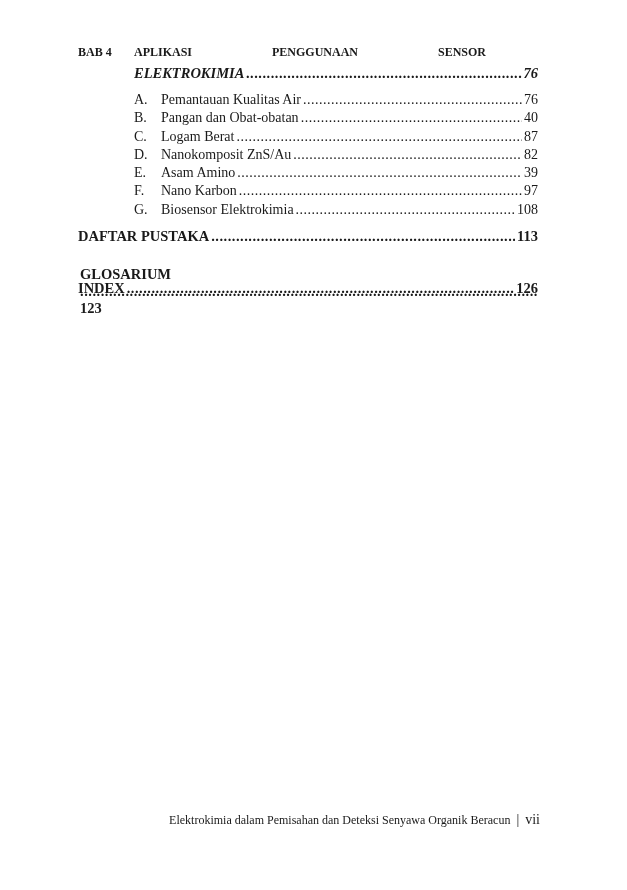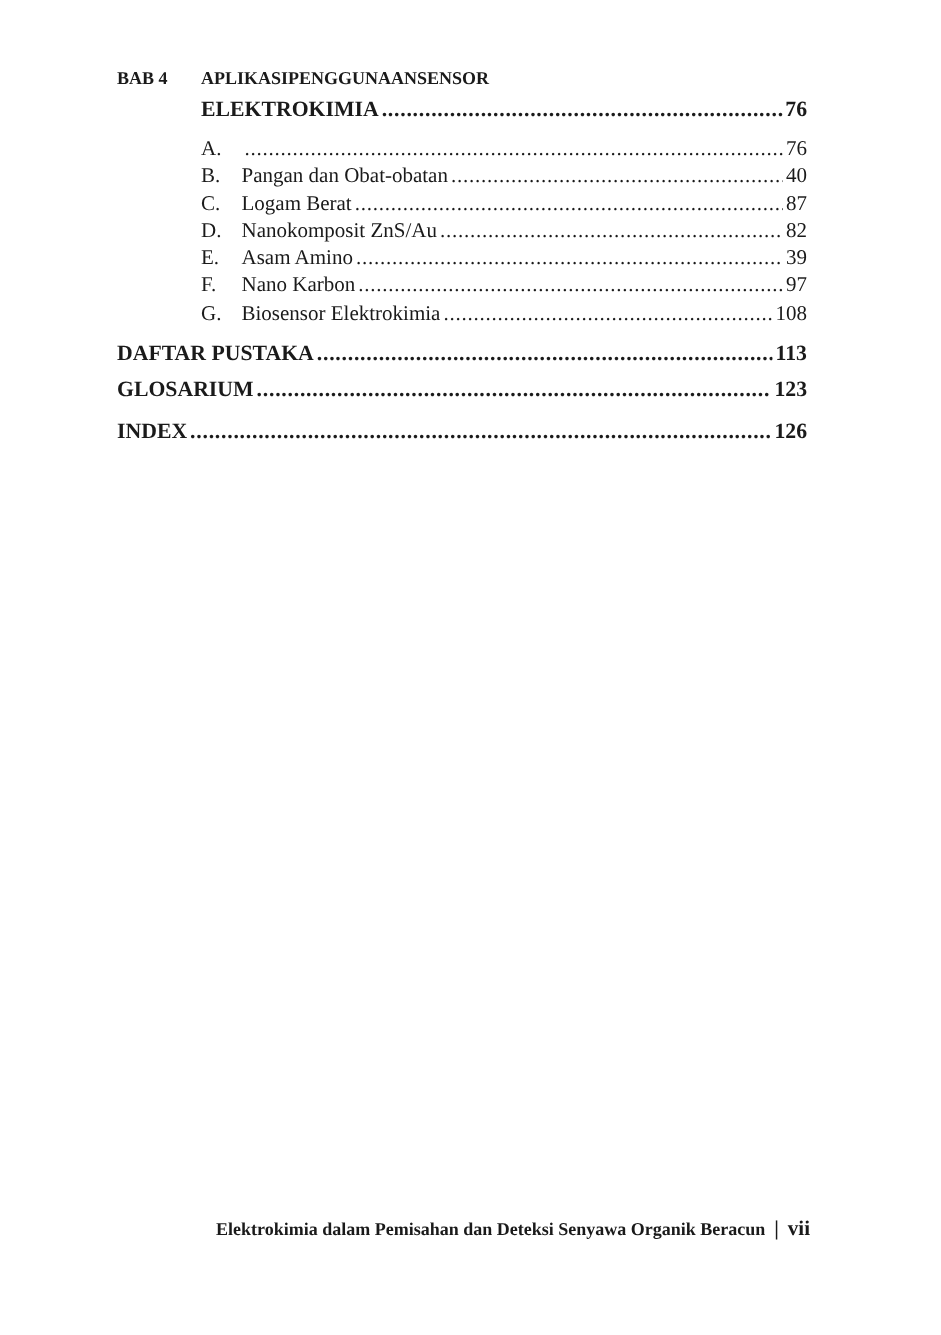--- a/index.html
+++ b/index.html
@@ -10,60 +10,60 @@
   }
   .row {
     position: absolute; display: flex; align-items: baseline;
     white-space: nowrap; overflow: hidden;
   }
   .chap-head {
     position: absolute; left: 78px; top: 45px; width: 460px;
     font-size: 12px; font-weight: bold; display: flex;
   }
   .chap-head .num { width: 56px; }
-  .chap-head .words { flex: 1; display: flex; justify-content: flex-start; padding-right: 52px; }
+  .chap-head .words { flex: 1; display: flex; justify-content: space-between; padding-right: 52px; }
   .leader { flex: 1; overflow: hidden; margin: 0 2px; }
   .leader::after {
     content: "........................................................................................................................................................................................................................................................................";
     letter-spacing: 0.5px;
   }
   .page { }
   .sub { font-size: 14px; }
   .sub .letter { width: 27px; display: inline-block; }
   .main { font-size: 14.5px; font-weight: bold; }
   .footer {
     position: absolute; left: 0; top: 812px; width: 540px; text-align: right;
     font-size: 12px;
-    font-weight: bold;
   }
   .footer .sep { font-size: 14px; margin: 0 3px; }
   .footer .pg { font-size: 14px; }
 </style>
 </head>
 <body>
 
 <div>
 
   <div class="chap-head">
     <span class="num">BAB 4</span>
     <span class="words">
       <span>APLIKASI</span>
       <span>PENGGUNAAN</span>
       <span>SENSOR</span>
     </span>
   </div>
 
-  <div class="row main" style="left:134px; top:65px; width:404px;">
+  <div class="row main" style="left:134px; top:65px; width:404px;font-style:italic;">
     <span>ELEKTROKIMIA</span>
     <span class="leader"></span>
     <span class="page">76</span>
   </div>
 
   <div class="row sub" style="left:134px; top:92px; width:404px;">
     <span class="letter">A.</span>
+    <span>Pemantauan Kualitas Air</span>
     <span class="leader"></span>
     <span class="page">76</span>
   </div>
   <div class="row sub" style="left:134px; top:110px; width:404px;">
     <span class="letter">B.</span>
     <span>Pangan dan Obat-obatan</span>
     <span class="leader"></span>
     <span class="page">40</span>
   </div>
   <div class="row sub" style="left:134px; top:129px; width:404px;">
@@ -95,21 +95,21 @@
     <span>Biosensor Elektrokimia</span>
     <span class="leader"></span>
     <span class="page">108</span>
   </div>
 
   <div class="row main" style="left:78px; top:228px; width:460px;">
     <span>DAFTAR PUSTAKA</span>
     <span class="leader"></span>
     <span class="page">113</span>
   </div>
-  <div class="row main" style="left:78px; top:252px; width:460px;">
+  <div class="row main" style="left:78px; top:266px; width:460px;flex-direction:column;">
     <span>GLOSARIUM</span>
     <span class="leader"></span>
     <span class="page">123</span>
   </div>
   <div class="row main" style="left:78px; top:280px; width:460px;">
     <span>INDEX</span>
     <span class="leader"></span>
     <span class="page">126</span>
   </div>
 </div>

